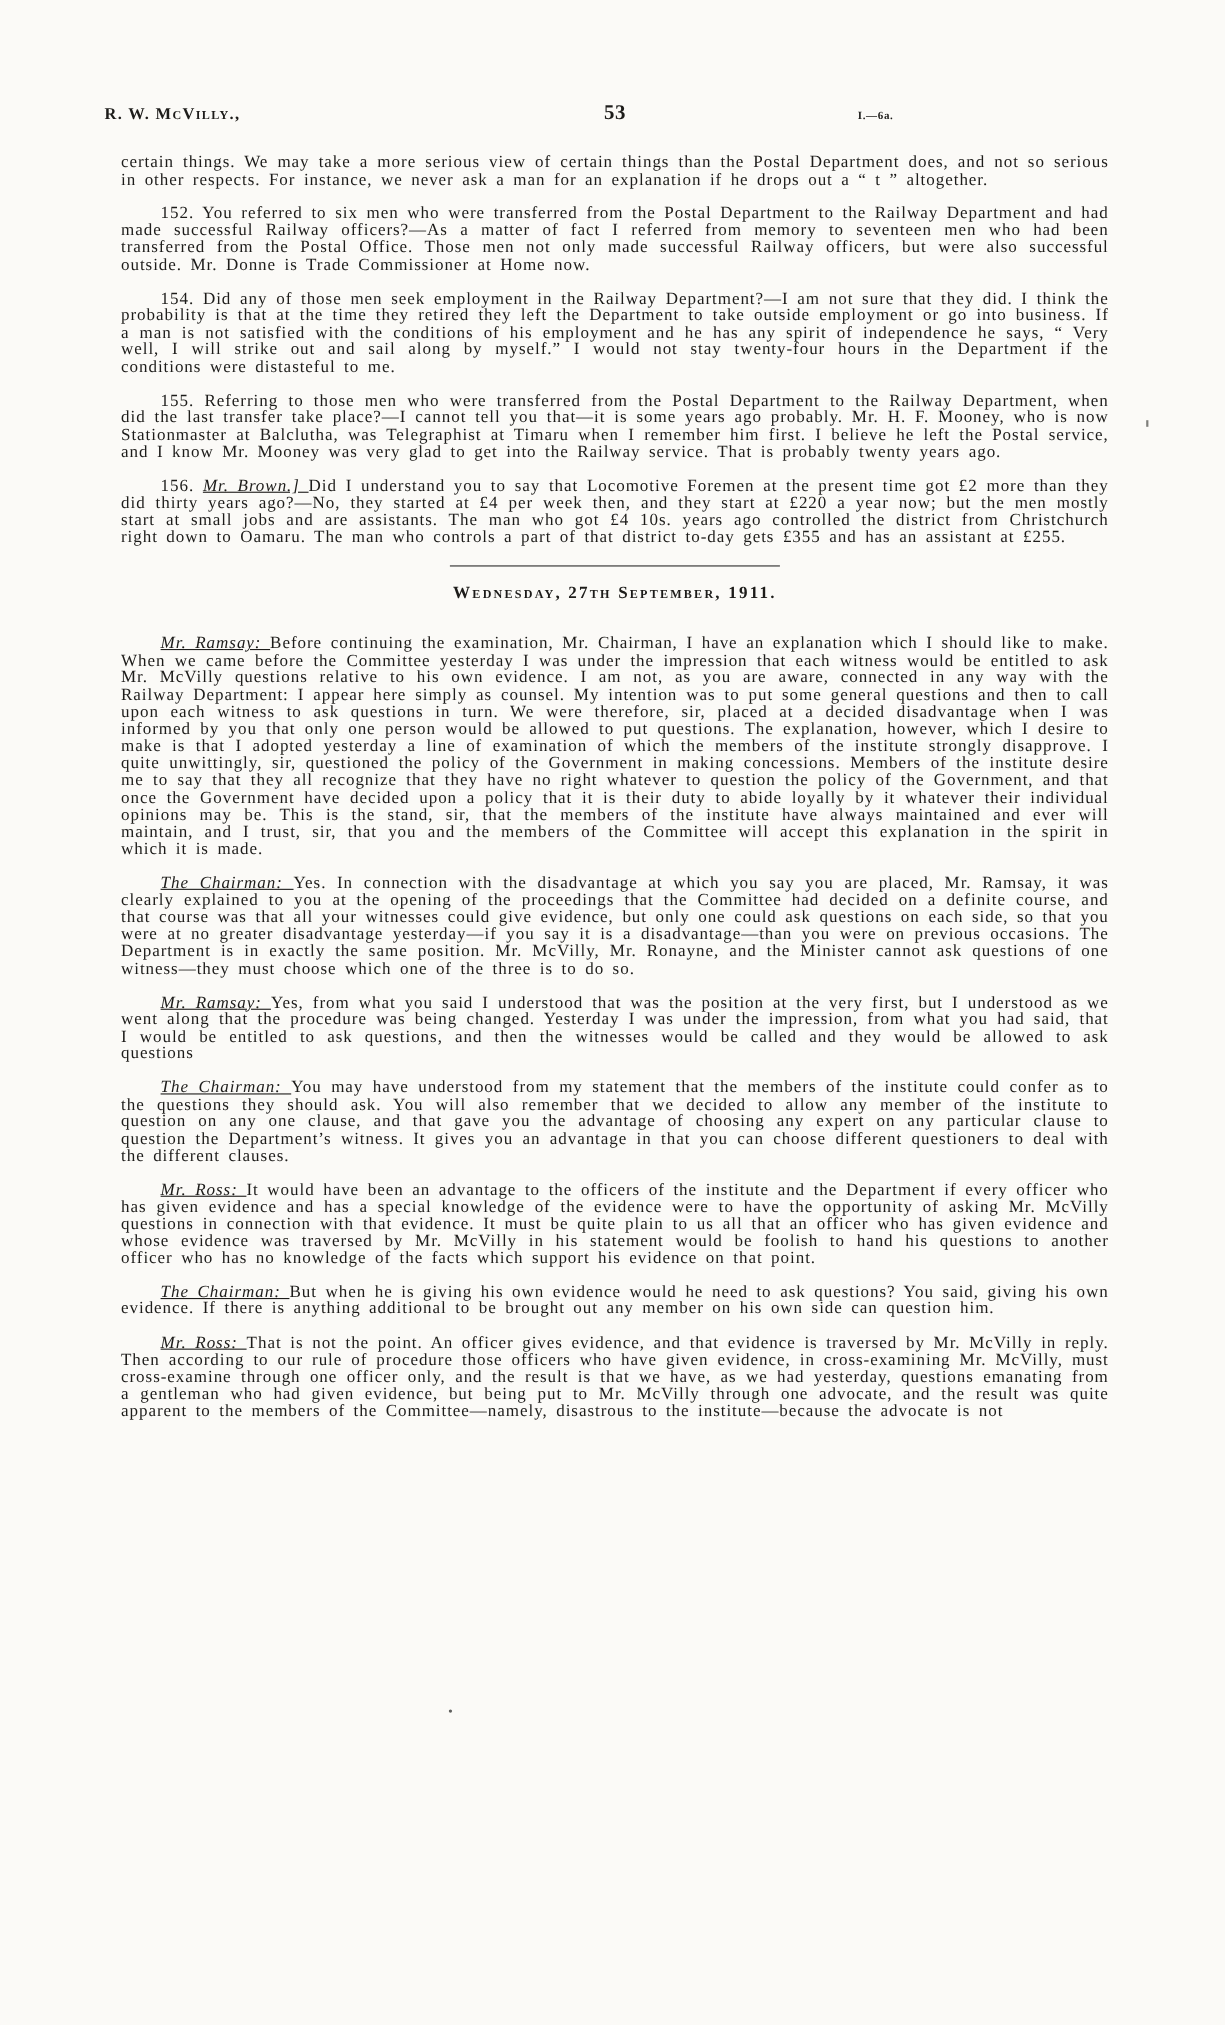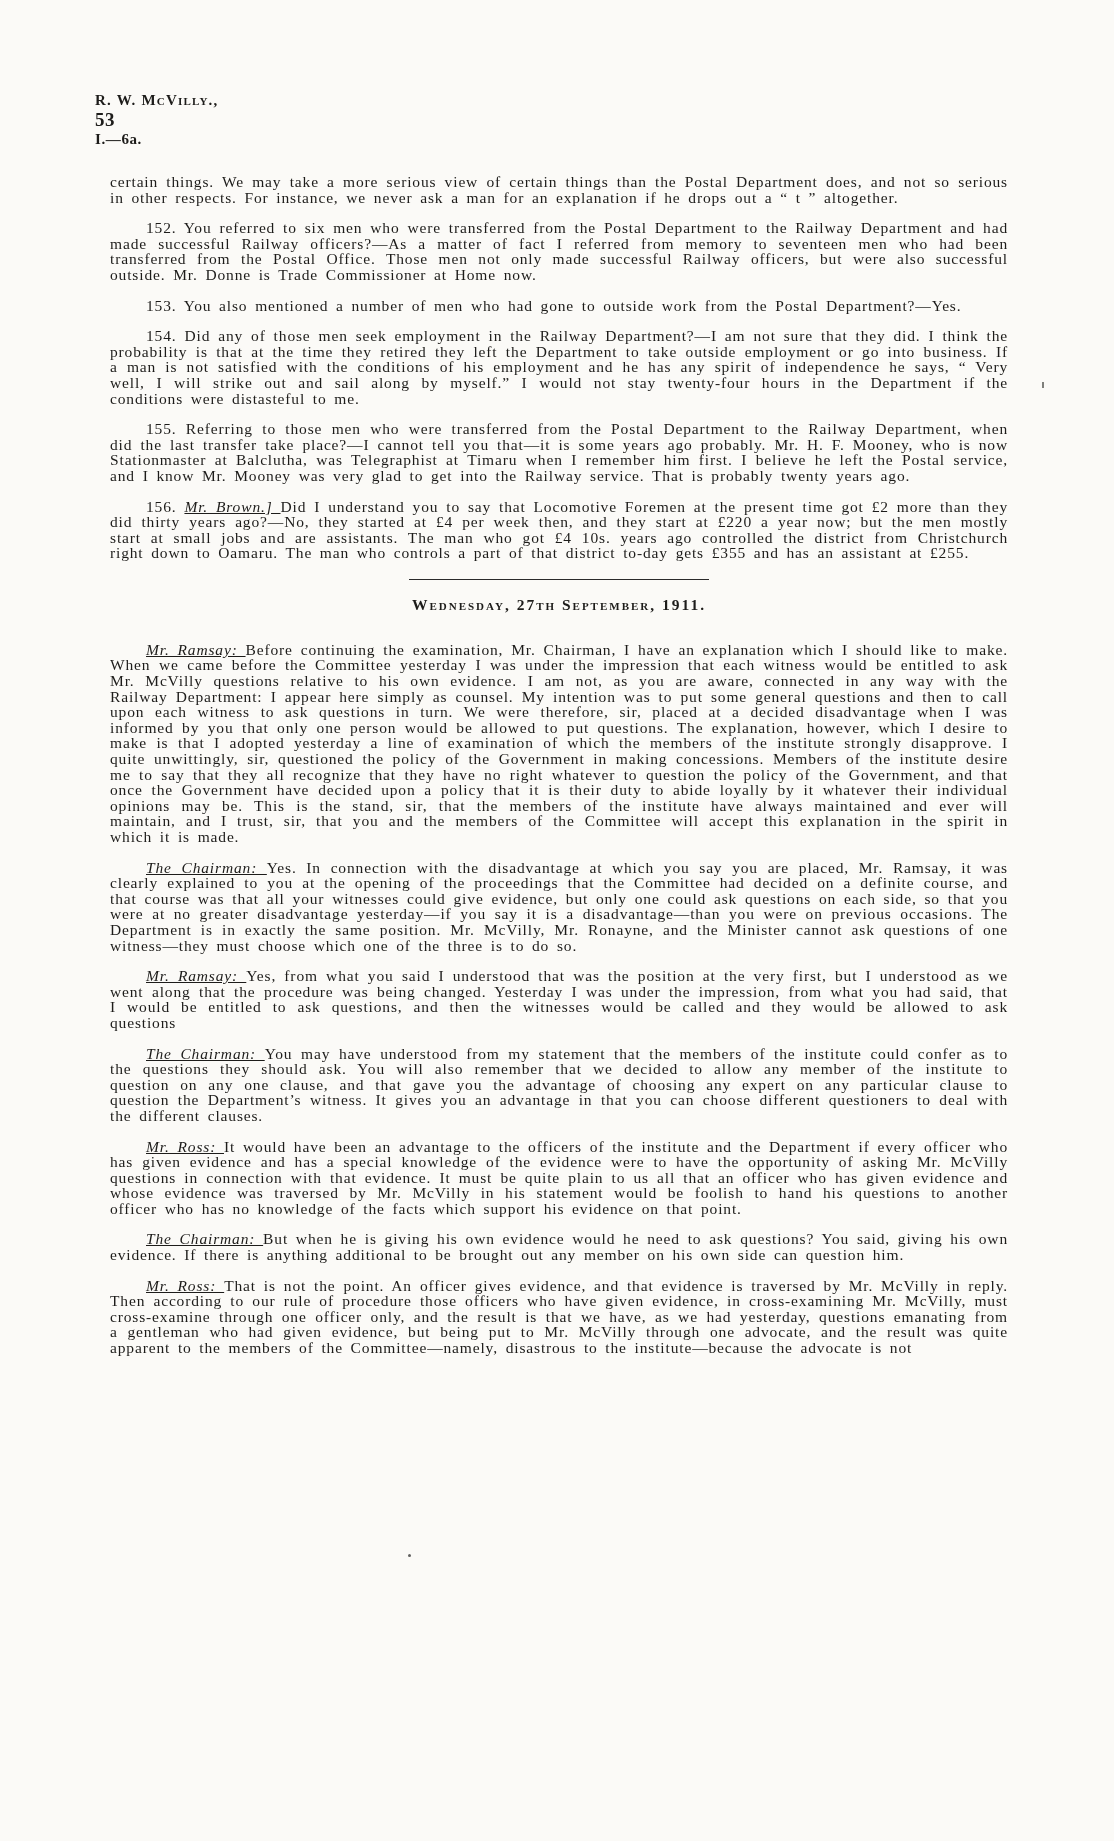--- a/index.html
+++ b/index.html
@@ -17,41 +17,40 @@
   .content{
     position:absolute;
     left:95px;
     top:92px;
     width:928px;
   }
   .header{
     display:flex;
     align-items:baseline;
     margin-bottom:26px;
-    flex-direction:column;
   }
   .header .h-left{
     flex:1;
     text-align:left;
     font-variant:small-caps;
     letter-spacing:1.2px;
     font-size:15px;
     font-weight:bold;
   }
   .header .h-center{
     flex:0 0 auto;
     font-size:19px;
     font-weight:bold;
     letter-spacing:.5px;
     text-align:right;
   }
   .header .h-right{
     flex:1;
-    text-align:right;
-    font-size:15px;
+    text-align:center;
+    font-size:10px;
     font-weight:bold;
     letter-spacing:.6px;
   }
   .body-block p{
     margin:15px;
     font-size:15.5px;
     line-height:15.6px;
     letter-spacing:.85px;
     word-spacing:3px;
     text-align:justify;
@@ -97,21 +96,20 @@
 
     <div class="header">
       <span class="h-left">R. W. McVilly.,</span>
       <span class="h-center">53</span>
       <span class="h-right">I.—6a.</span>
     </div>
 
     <div class="body-block" id="body-block-1">
         <p class="no-indent">certain things.  We may take a more serious view of certain things than the Postal Department does, and not so serious in other respects.  For instance, we never ask a man for an explanation if he drops out a “ t ” altogether.</p>
         <p><span>152. </span>You referred to six men who were transferred from the Postal Department to the Railway Department and had made successful Railway officers?—As a matter of fact I referred from memory to seventeen men who had been transferred from the Postal Office.  Those men not only made successful Railway officers, but were also successful outside.  Mr. Donne is Trade Commissioner at Home now.</p>
-        <p><span>153. </span>You also mentioned a number of men who had gone to outside work from the Postal Department?—Yes.</p>
         <p><span>154. </span>Did any of those men seek employment in the Railway Department?—I am not sure that they did.  I think the probability is that at the time they retired they left the Department to take outside employment or go into business.  If a man is not satisfied with the conditions of his employment and he has any spirit of independence he says, “ Very well, I will strike out and sail along by myself.”  I would not stay twenty-four hours in the Department if the conditions were distasteful to me.</p>
         <p><span>155. </span>Referring to those men who were transferred from the Postal Department to the Railway Department, when did the last transfer take place?—I cannot tell you that—it is some years ago probably.  Mr. H. F. Mooney, who is now Stationmaster at Balclutha, was Telegraphist at Timaru when I remember him first.  I believe he left the Postal service, and I know Mr. Mooney was very glad to get into the Railway service.  That is probably twenty years ago.</p>
         <p><span>156. </span><span class="speaker">Mr. Brown.] </span>Did I understand you to say that Locomotive Foremen at the present time got £2 more than they did thirty years ago?—No, they started at £4 per week then, and they start at £220 a year now; but the men mostly start at small jobs and are assistants.  The man who got £4 10s. years ago controlled the district from Christchurch right down to Oamaru.  The man who controls a part of that district to-day gets £355 and has an assistant at £255.</p>
       </div>
 
     <hr class="divider">
 
     <div class="session-heading">Wednesday, 27th September, 1911.</div>
 
     <div class="body-block" id="body-block-2">

